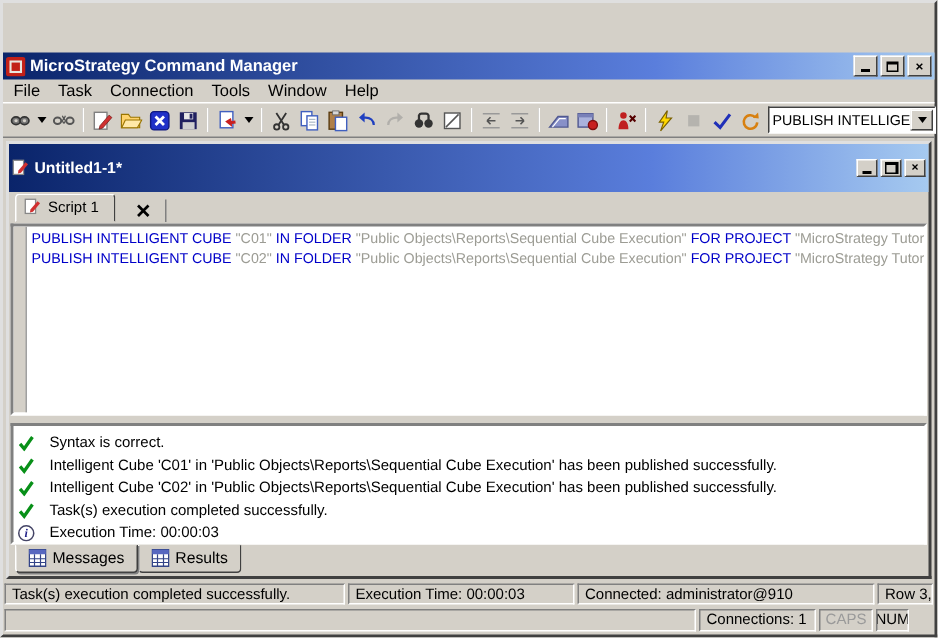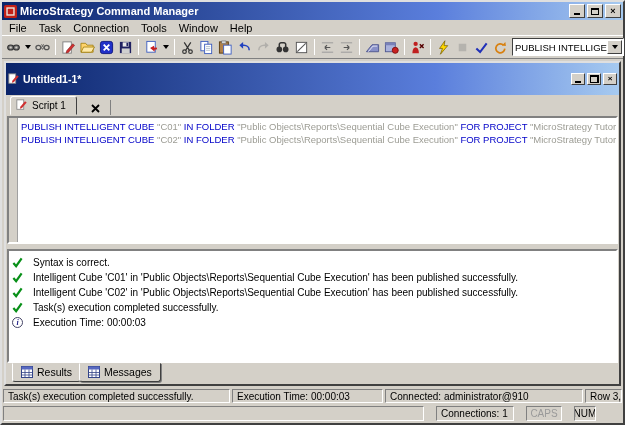--- a/index.html
+++ b/index.html
@@ -7,21 +7,21 @@
   body { font-family:"Liberation Sans",sans-serif; }
   .window {
     width:625px; height:425px; background:#d4d0c8;
     border:2px solid; border-color:#dfdfdf #404040 #404040 #dfdfdf;
     display:flex; flex-direction:column; font-size:11px; color:#000;
     position:relative;
   }
   
   .titlebar {
     height:18px; background:linear-gradient(to right,#0a246a,#5a7edc 70%,#a6caf0);
-    display:flex; align-items:center; padding:0 2px; flex:0 0 auto;
+    display:flex; align-items:center; padding:0 2px; flex:0 0 auto;margin-top:33px;
   }
   .title-text { color:#fff; font-weight:bold; font-size:11px; margin-left:3px; flex:1;
     white-space:nowrap; overflow:hidden; }
   .app-icon { width:13px; height:13px; flex:0 0 auto; }
   .winbtns { display:flex; gap:2px; }
   .winbtn {
     width:16px; height:14px; background:#d4d0c8;
     border:1px solid; border-color:#fff #404040 #404040 #fff;
     display:flex; align-items:center; justify-content:center;
     font-size:9px; font-weight:bold; line-height:1; color:#000;
@@ -101,21 +101,21 @@
     border-radius:0 0 3px 3px; background:#d4d0c8; font-size:10.5px; position:relative;
   }
   .btab.active { z-index:2; margin-left:-2px; border-top-color:#d4d0c8; box-shadow:1px 1px 0 #808080; }
   .btab svg { width:12px; height:12px; }
   
   .status1 { height:16px; display:flex; gap:2px; padding:1px 1px 1px; flex:0 0 auto; }
   .spanel {
     border:1px solid; border-color:#808080 #fff #fff #808080;
     padding:0 4px; font-size:10px; display:flex; align-items:center; white-space:nowrap; overflow:hidden;
   }
-  .status2 { height:19px; display:flex; gap:12px; padding:2px 1px 2px; flex:0 0 auto; }
+  .status2 { height:19px; display:flex; gap:2px; padding:2px 1px 2px; flex:0 0 auto; }
   .dim { color:#9a9a9a; }
 </style>
 </head>
 <body>
 
 <div class="window">
 
   <div class="titlebar">
     <svg class="app-icon" viewBox="0 0 14 14">
         <rect x="0" y="0" width="14" height="14" rx="2" fill="#c22018"></rect>
@@ -389,36 +389,36 @@
           </span>
         <span>Task(s) execution completed successfully.</span>
       </div>
       <div class="msg-row">
         <span class="info-icon">i</span>
         <span>Execution Time: 00:00:03</span>
       </div>
     </div>
 
     <div class="btabbar">
+      <div class="btab active">
+        <svg viewBox="0 0 12 12">
+            <rect x="0.5" y="0.5" width="11" height="11" fill="#fff" stroke="#334488"></rect>
+            <rect x="0.5" y="0.5" width="11" height="3" fill="#5868c0"></rect>
+            <path d="M0.5 6.5h11M0.5 9h11M4 3.5V11.5M8 3.5V11.5" stroke="#334488" stroke-width="0.8"></path>
+          </svg>
+        <span>Messages</span>
+      </div>
       <div class="btab">
         <svg viewBox="0 0 12 12">
             <rect x="0.5" y="0.5" width="11" height="11" fill="#fff" stroke="#334488"></rect>
             <rect x="0.5" y="0.5" width="11" height="3" fill="#5868c0"></rect>
             <path d="M0.5 6.5h11M0.5 9h11M4 3.5V11.5M8 3.5V11.5" stroke="#334488" stroke-width="0.8"></path>
           </svg>
         <span>Results</span>
       </div>
-      <div class="btab active">
-        <svg viewBox="0 0 12 12">
-            <rect x="0.5" y="0.5" width="11" height="11" fill="#fff" stroke="#334488"></rect>
-            <rect x="0.5" y="0.5" width="11" height="3" fill="#5868c0"></rect>
-            <path d="M0.5 6.5h11M0.5 9h11M4 3.5V11.5M8 3.5V11.5" stroke="#334488" stroke-width="0.8"></path>
-          </svg>
-        <span>Messages</span>
-      </div>
     </div>
   </div>
 
   <div class="status1">
     <div class="spanel" style="width:227px">Task(s) execution completed successfully.</div>
     <div class="spanel" style="width:151px">Execution Time: 00:00:03</div>
     <div class="spanel" style="width:198px">Connected: administrator@910</div>
     <div class="spanel" style="flex:1">Row 3, Col 1</div>
   </div>
 

